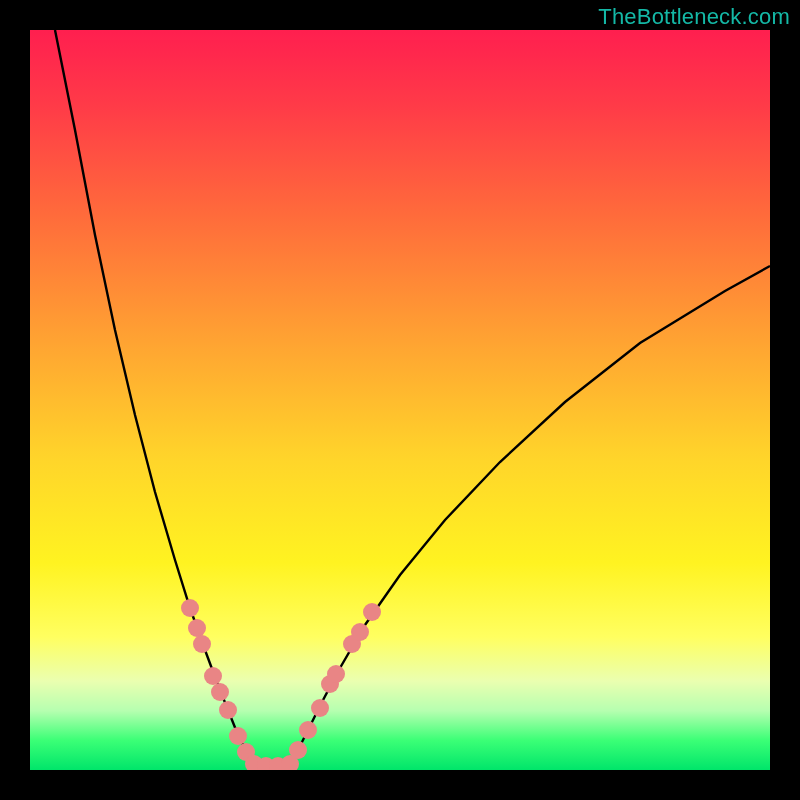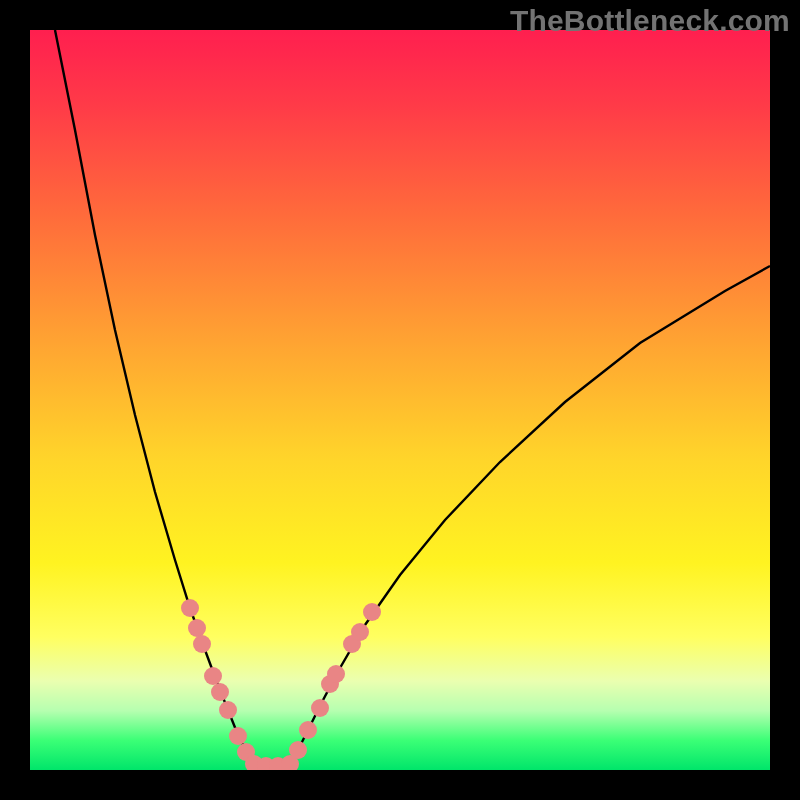--- a/index.html
+++ b/index.html
@@ -14,23 +14,23 @@
   .outer {
     width: 800px;
     height: 800px;
     background: #000;
     position: relative;
   }
   .watermark {
     position: absolute;
     top: 4px;
     right: 10px;
-    color: #737373;
-    font-size: 30px;
-    font-weight: 700;
+    color: #14b8a6;
+    font-size: 22px;
+    font-weight: 400;
     letter-spacing: 0.2px;
     z-index: 10;
     user-select: none;
   }
   .plot {
     position: absolute;
     left: 30px;
     top: 30px;
     width: 740px;
     height: 740px;

